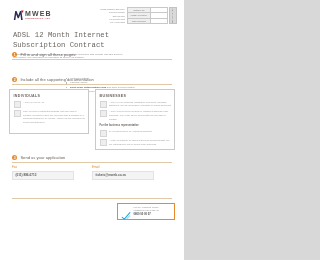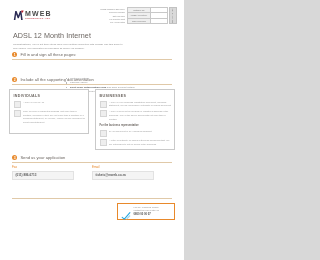--- a/index.html
+++ b/index.html
@@ -27,21 +27,21 @@
   .office-row:last-child{border-bottom:.4px solid #c8c8c8;}
   .office-key{width:22px;background:#efefef;border-right:.4px solid #c8c8c8;
               font-size:1.9px;color:#777;display:flex;align-items:center;justify-content:center;}
   .office-val{flex:1;}
   .office-tab{width:6px;margin-left:1px;background:#d9d9d9;border:.4px solid #c2c2c2;
               display:flex;align-items:center;justify-content:center;}
   .office-tab span{font-size:2px;color:#666;transform:rotate(90deg);white-space:nowrap;
                    letter-spacing:.2px;}
   
   .title-block{position:absolute;left:13px;top:31px;width:120px;}
-  .doc-title{font-size:7.2px;color:#6b6560;line-height:1.32;letter-spacing:.05px;}
+  .doc-title{font-size:7.2px;color:#6b6560;line-height:1.32;letter-spacing:.05px;font-family:Liberation Mono, monospace;}
   .doc-sub{margin-top:2.5px;font-size:2.5px;color:#8d8d8d;line-height:1.5;width:113px;}
   
   .step{position:absolute;display:flex;align-items:center;}
   .step-num{width:5.4px;height:5.4px;border-radius:50%;background:#e8892b;color:#fff;
             font-size:3.4px;font-weight:bold;display:flex;align-items:center;
             justify-content:center;margin-right:3px;flex:0 0 auto;}
   .step-label{font-size:4.1px;color:#6b6560;}
   #step1{left:12px;top:52px;}
   #step2{left:12px;top:77px;}
   #step3{left:12px;top:155px;}
@@ -123,20 +123,21 @@
       </div>
       <div class="office-tab">
         <span>For office use</span>
       </div>
     </div>
   </div>
 
   <div class="title-block">
     <div class="doc-title">
       <div>ADSL 12 Month Internet</div>
+      <div>Subscription Contract</div>
     </div>
     <div class="doc-sub">Congratulations, you've got three steps away from getting connected with MWEB. Use this guide to help ensure your application is processed as quickly as possible.</div>
   </div>
 
   <div class="step" id="step1">
     <div class="step-num">1</div>
     <div class="step-label">Fill in and sign all these pages:</div>
   </div>
   <div class="step-rule" id="rule1"></div>
 

